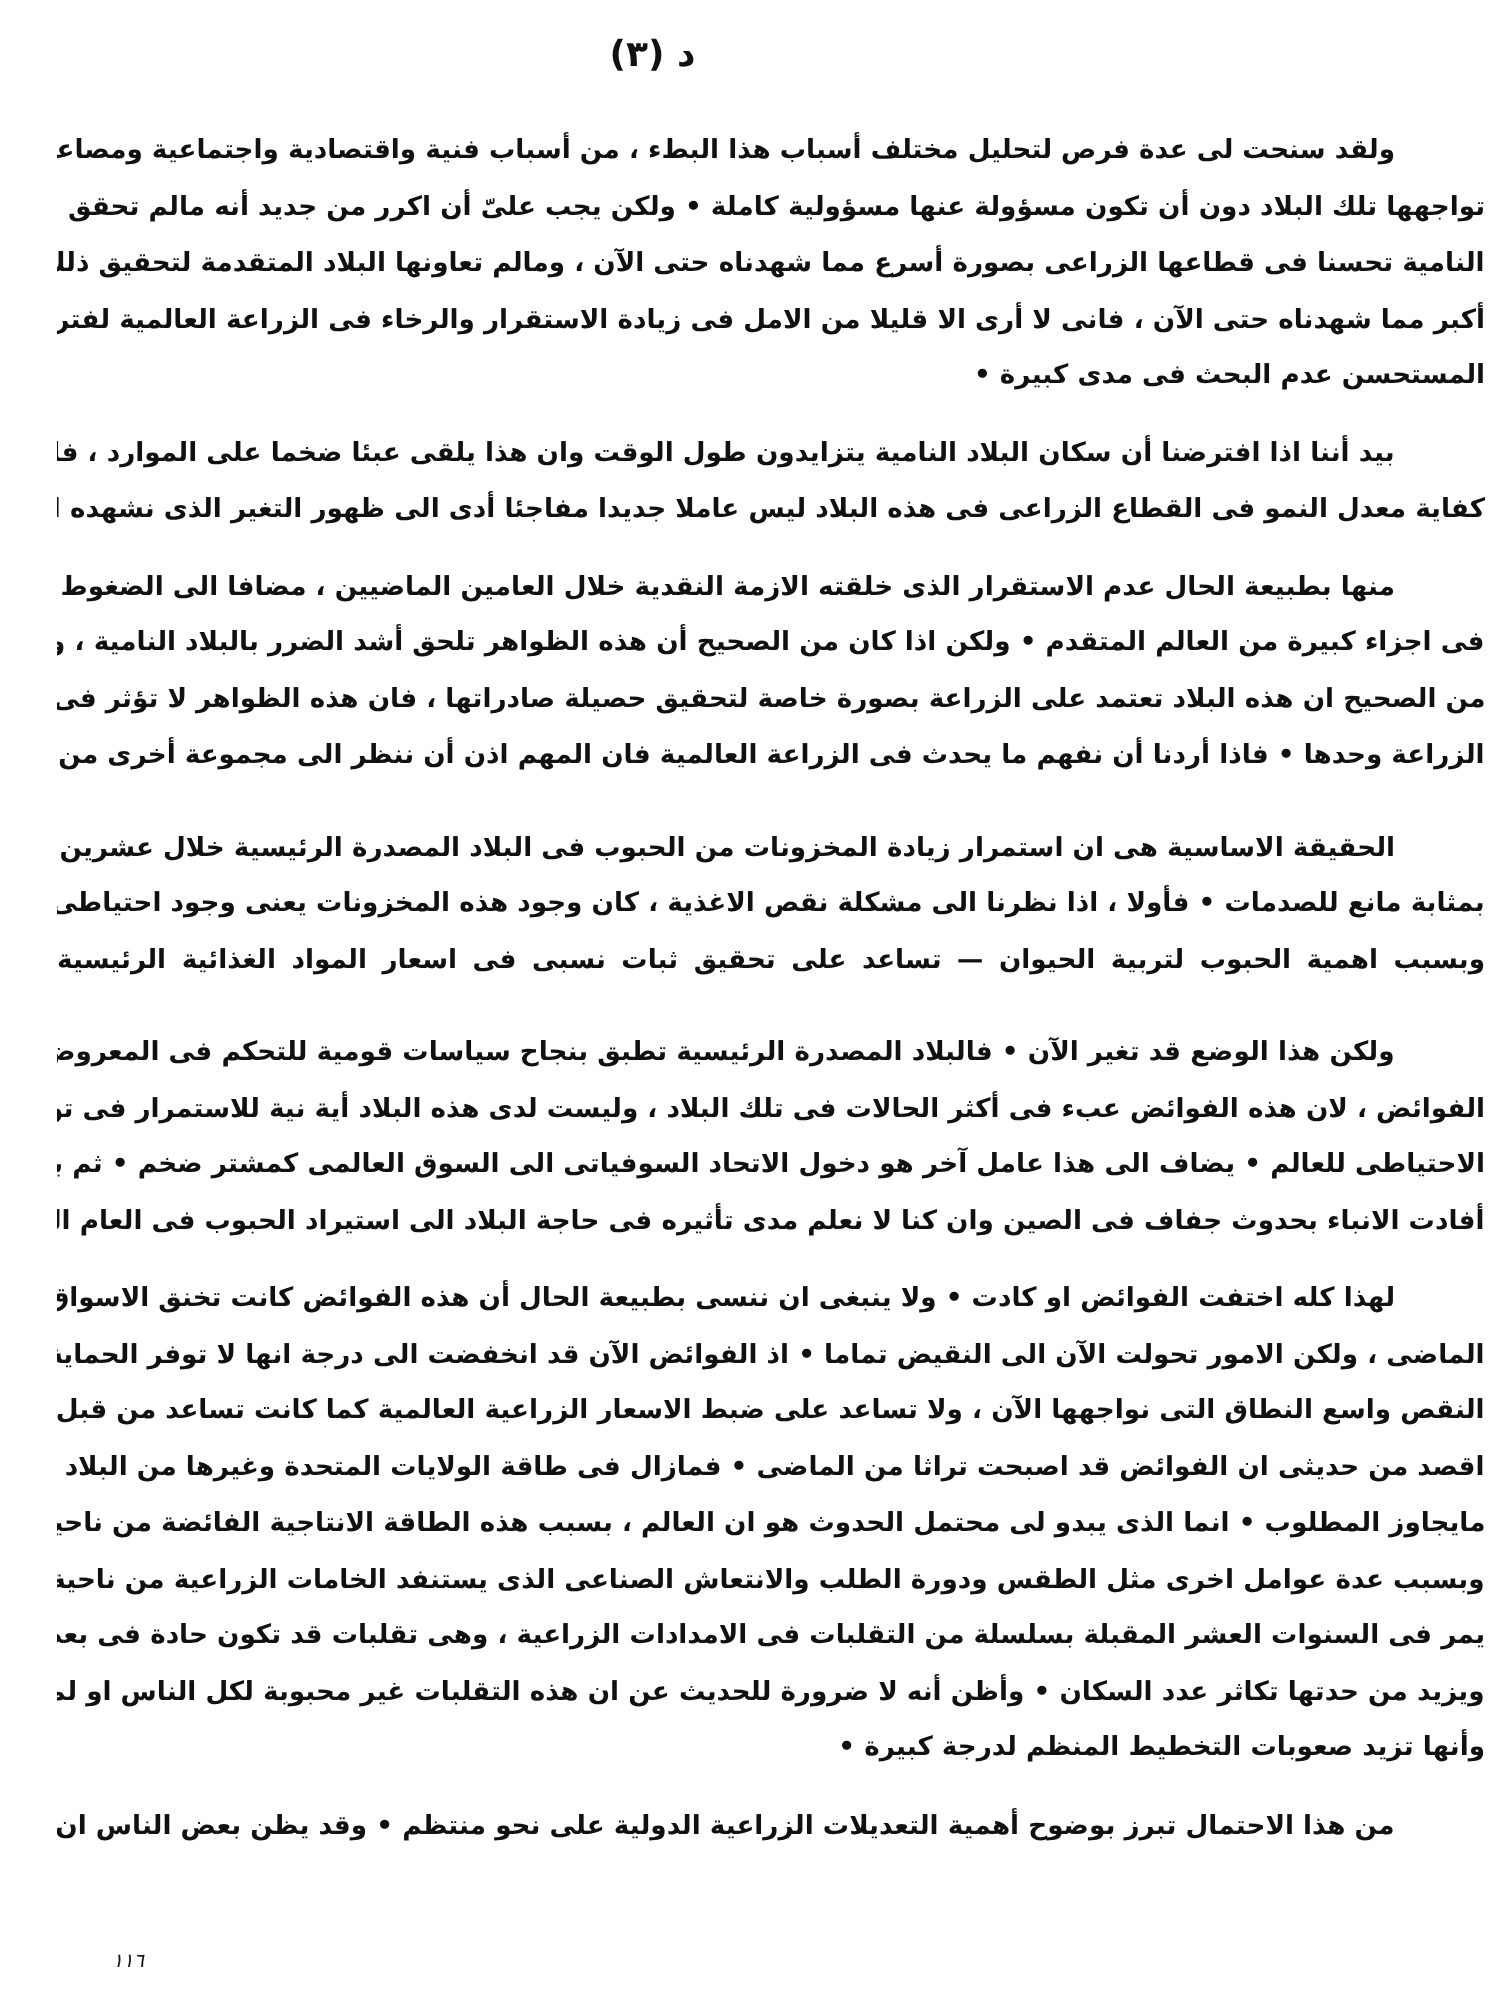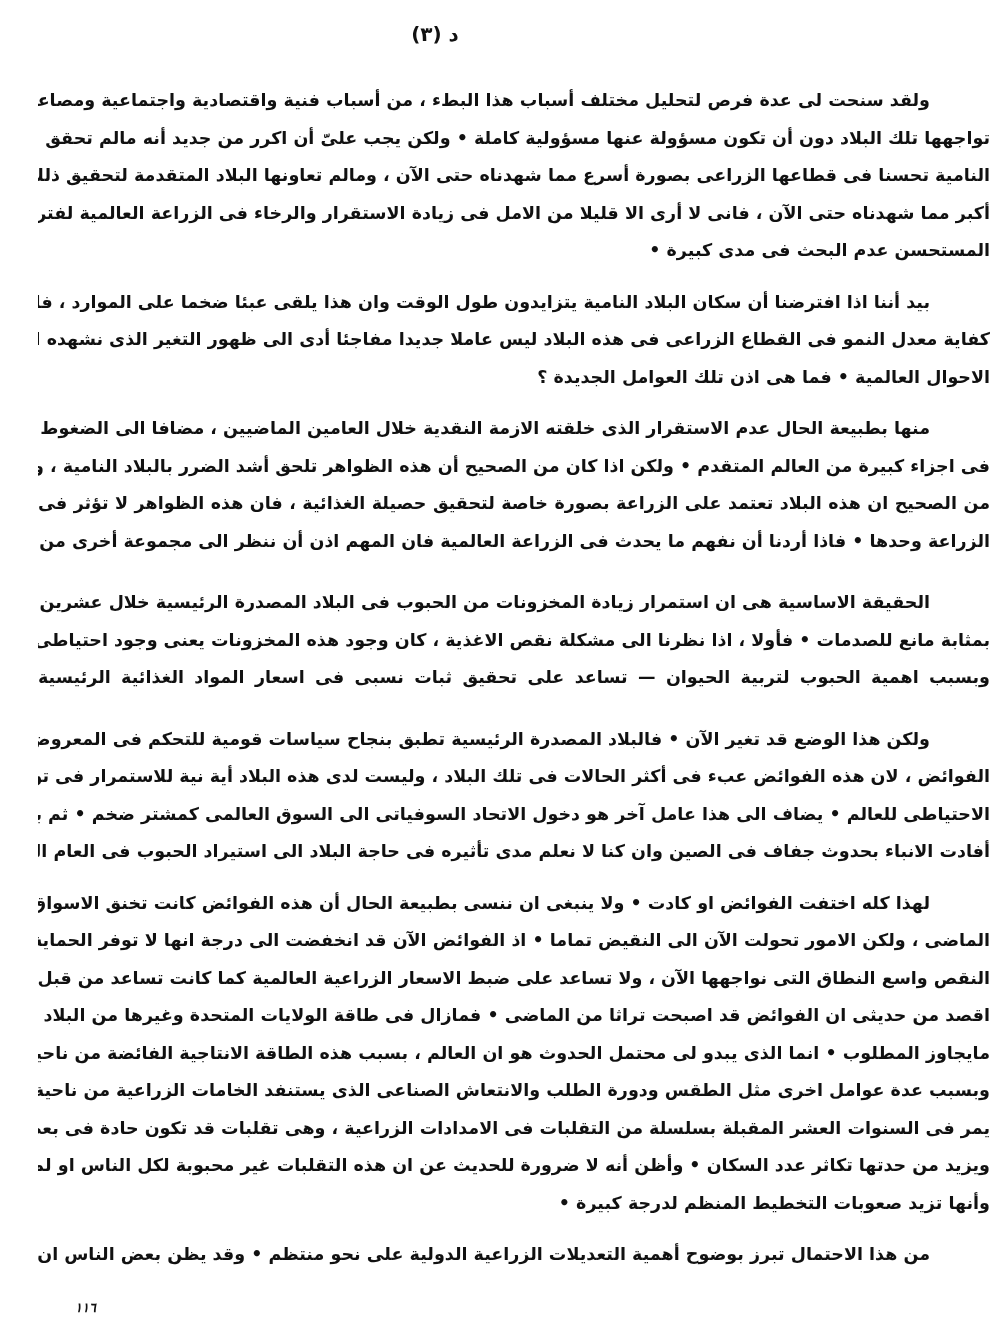--- a/index.html
+++ b/index.html
@@ -14,21 +14,21 @@
       overflow: hidden;
       font-family: "DejaVu Sans", sans-serif;
       color: #111111;
     }
     .page-header {
       position: absolute;
       top: 22px;
       left: 0;
       width: 870px;
       text-align: center;
-      font-size: 20px;
+      font-size: 24px;
       font-weight: bold;
       direction: rtl;
     }
     .page-body {
       position: absolute;
       top: 82px;
       left: 38px;
       width: 952px;
       direction: rtl;
       text-align: justify;
@@ -57,21 +57,20 @@
     .para.gap-large {
       margin-bottom: 24px;
     }
     .page-footer {
       position: absolute;
       top: 1300px;
       left: 75px;
       font-size: 13px;
       font-style: italic;
       direction: ltr;
-      font-weight: bold;
     }
   </style>
 </head>
 <body>
 
 <div class="page-header">
   <span>د (٣)</span>
 </div>
 
 <div class="page-body">
@@ -79,27 +78,26 @@
     <span class="line first">ولقد سنحت لى عدة فرص لتحليل مختلف أسباب هذا البطء ، من أسباب فنية واقتصادية واجتماعية ومصاعب سياسية</span>
     <span class="line">تواجهها تلك البلاد دون أن تكون مسؤولة عنها مسؤولية كاملة • ولكن يجب علىّ أن اكرر من جديد أنه مالم تحقق البلاد</span>
     <span class="line">النامية تحسنا فى قطاعها الزراعى بصورة أسرع مما شهدناه حتى الآن ، ومالم تعاونها البلاد المتقدمة لتحقيق ذلك بدرجة</span>
     <span class="line">أكبر مما شهدناه حتى الآن ، فانى لا أرى الا قليلا من الامل فى زيادة الاستقرار والرخاء فى الزراعة العالمية لفترة أرى ان من</span>
     <span class="line last">المستحسن عدم البحث فى مدى كبيرة •</span>
   </div>
 
   <div class="para">
     <span class="line first">بيد أننا اذا افترضنا أن سكان البلاد النامية يتزايدون طول الوقت وان هذا يلقى عبئا ضخما على الموارد ، فان عدم</span>
     <span class="line">كفاية معدل النمو فى القطاع الزراعى فى هذه البلاد ليس عاملا جديدا مفاجئا أدى الى ظهور التغير الذى نشهده الآن فى</span>
-    <span class="line last">الاحوال العالمية • فما هى اذن تلك العوامل الجديدة ؟</span>
   </div>
 
   <div class="para gap-large">
     <span class="line first">منها بطبيعة الحال عدم الاستقرار الذى خلقته الازمة النقدية خلال العامين الماضيين ، مضافا الى الضغوط التضخمية</span>
     <span class="line">فى اجزاء كبيرة من العالم المتقدم • ولكن اذا كان من الصحيح أن هذه الظواهر تلحق أشد الضرر بالبلاد النامية ، واذا كان</span>
-    <span class="line">من الصحيح ان هذه البلاد تعتمد على الزراعة بصورة خاصة لتحقيق حصيلة الغذائية ، فان هذه الظواهر لا تؤثر فى</span>
+    <span class="line">من الصحيح ان هذه البلاد تعتمد على الزراعة بصورة خاصة لتحقيق حصيلة صادراتها ، فان هذه الظواهر لا تؤثر فى</span>
     <span class="line">الزراعة وحدها • فاذا أردنا أن نفهم ما يحدث فى الزراعة العالمية فان المهم اذن أن ننظر الى مجموعة أخرى من الظروف •</span>
   </div>
 
   <div class="para gap-large">
     <span class="line first">الحقيقة الاساسية هى ان استمرار زيادة المخزونات من الحبوب فى البلاد المصدرة الرئيسية خلال عشرين عاما تقريبا كان</span>
     <span class="line">بمثابة مانع للصدمات • فأولا ، اذا نظرنا الى مشكلة نقص الاغذية ، كان وجود هذه المخزونات يعنى وجود احتياطى للامان</span>
     <span class="line">وبسبب اهمية الحبوب لتربية الحيوان — تساعد على تحقيق ثبات نسبى فى اسعار المواد الغذائية الرئيسية</span>
   </div>
 
   <div class="para">

